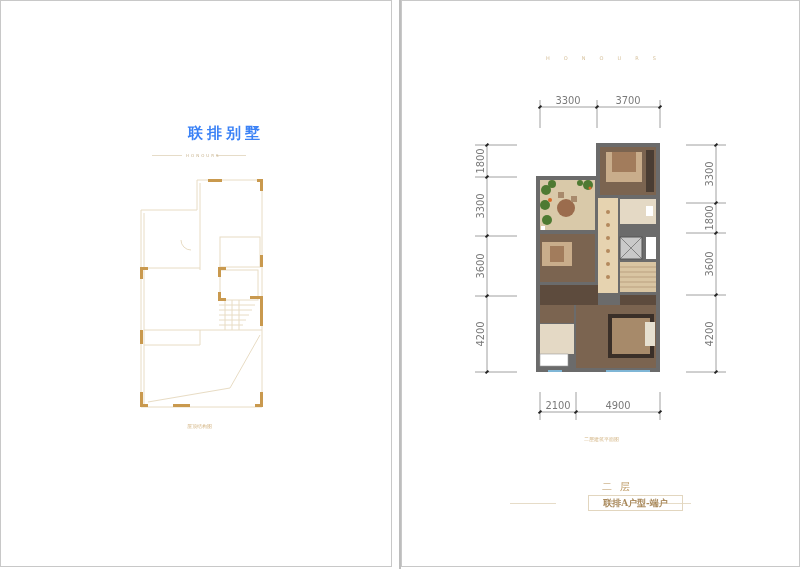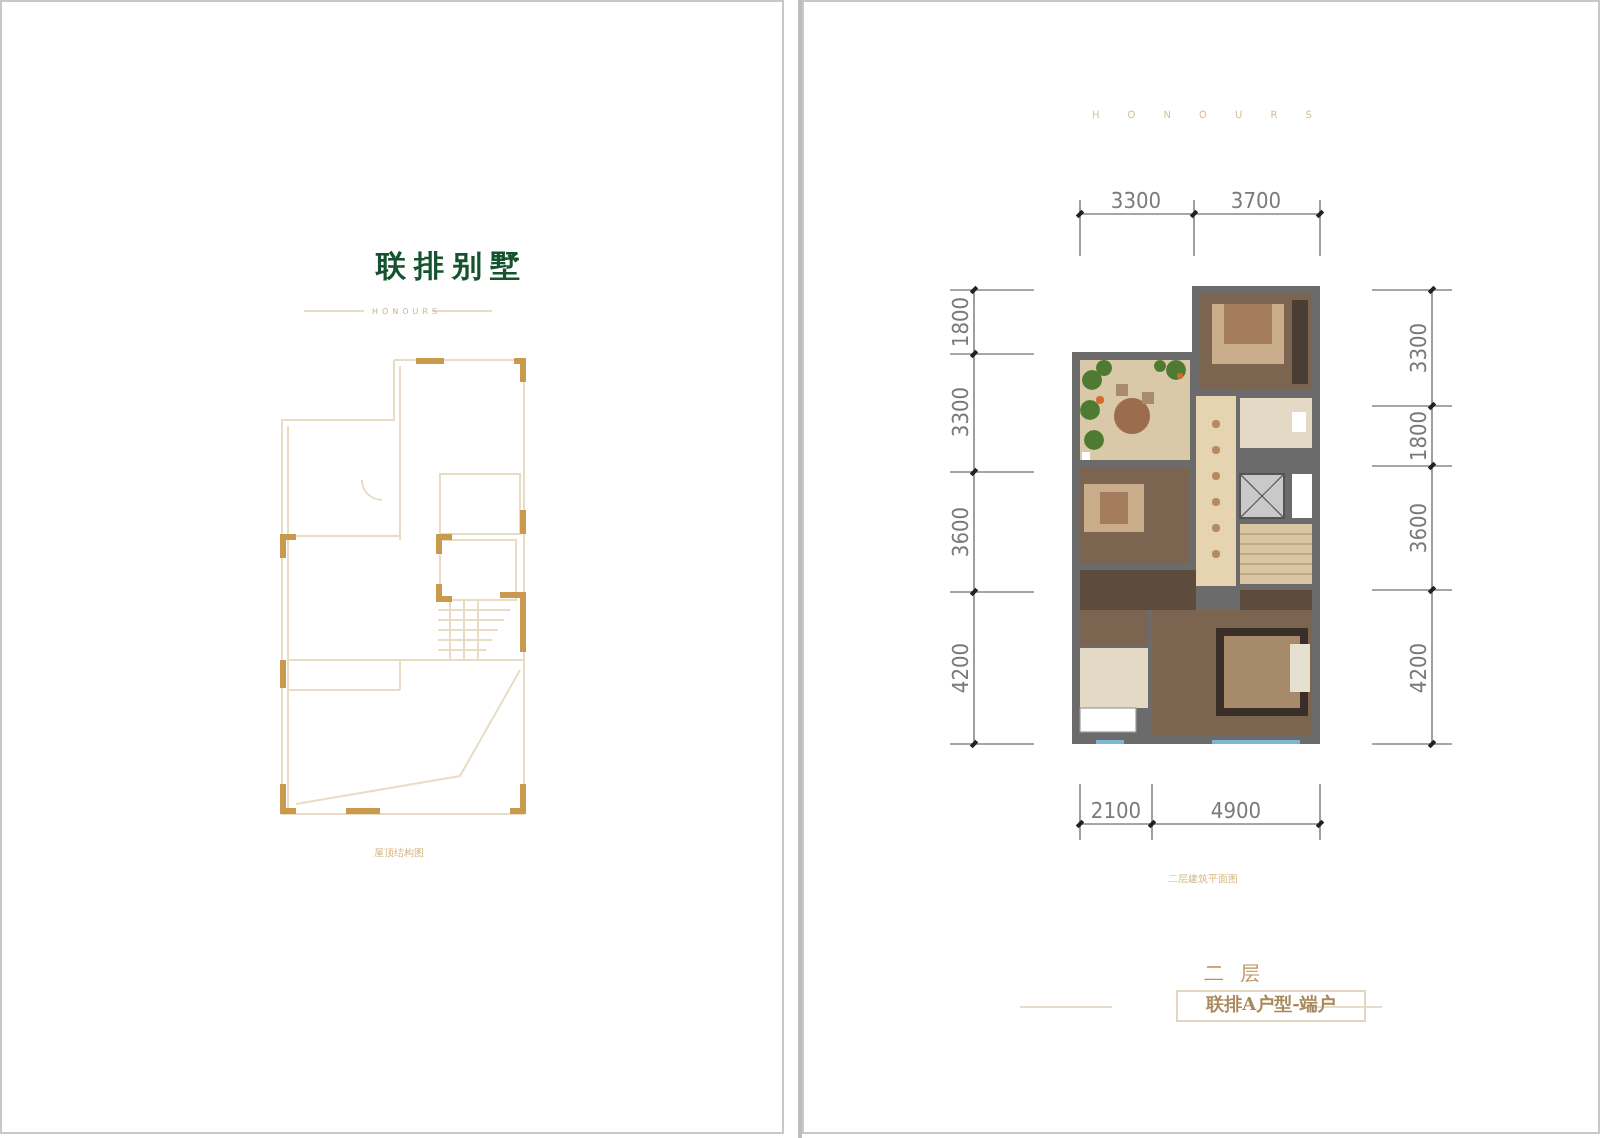--- a/index.html
+++ b/index.html
@@ -2,21 +2,21 @@
 <html><head>
 <meta charset="utf-8">
 <style>
   html,body{margin:0;padding:0;background:#fff;}
   body{width:800px;height:569px;position:relative;overflow:hidden;font-family:"DejaVu Serif",serif;}
   .page{position:absolute;top:0;height:567px;background:#fff;border:1px solid #c8c8c8;box-sizing:border-box;}
   .page-left{left:0;width:392px;}
   .page-right{left:401px;width:399px;}
   .spine{position:absolute;left:392px;top:0;width:9px;height:569px;background:#fff;}
   .spine-line{position:absolute;left:399px;top:0;width:2px;height:569px;background:#bdbdbd;}
-  .title-left{position:absolute;left:146px;top:124px;width:160px;text-align:center;font-size:15px;letter-spacing:4px;color:#14532d;font-weight:bold;}
+  .title-left{position:absolute;left:146px;top:124px;width:160px;text-align:center;font-size:15px;letter-spacing:4px;color:#3b82f6;font-weight:bold;}
   .deco{position:absolute;height:1px;background:#e6dcc8;}
   .tiny{position:absolute;font-size:4px;color:#c9b48f;letter-spacing:2px;font-family:"DejaVu Sans",sans-serif;}
   .caption-small{position:absolute;font-size:5px;color:#d3b483;font-family:"DejaVu Sans",sans-serif;}
   .honours{position:absolute;left:546px;top:55px;width:110px;display:flex;justify-content:space-between;font-size:5px;color:#d6c19c;font-family:"DejaVu Sans",sans-serif;}
   svg{position:absolute;overflow:visible;}
   .dimtxt{font-family:"DejaVu Sans",sans-serif;font-size:11px;fill:#7a7a7a;font-stretch:condensed;}
   .floor-title{position:absolute;left:570px;top:480px;width:100px;text-align:center;font-size:10px;letter-spacing:8px;color:#b9935a;}
   .type-box{position:absolute;left:556px;top:495px;width:95px;height:16px;border:1px solid #e2d6bf;box-sizing:border-box;text-align:center;font-size:9px;line-height:15px;color:#a9895b;font-weight:bold;margin-left:32px;}
   .type-line{position:absolute;top:503px;height:1px;background:#e6dcc8;}
 </style>

